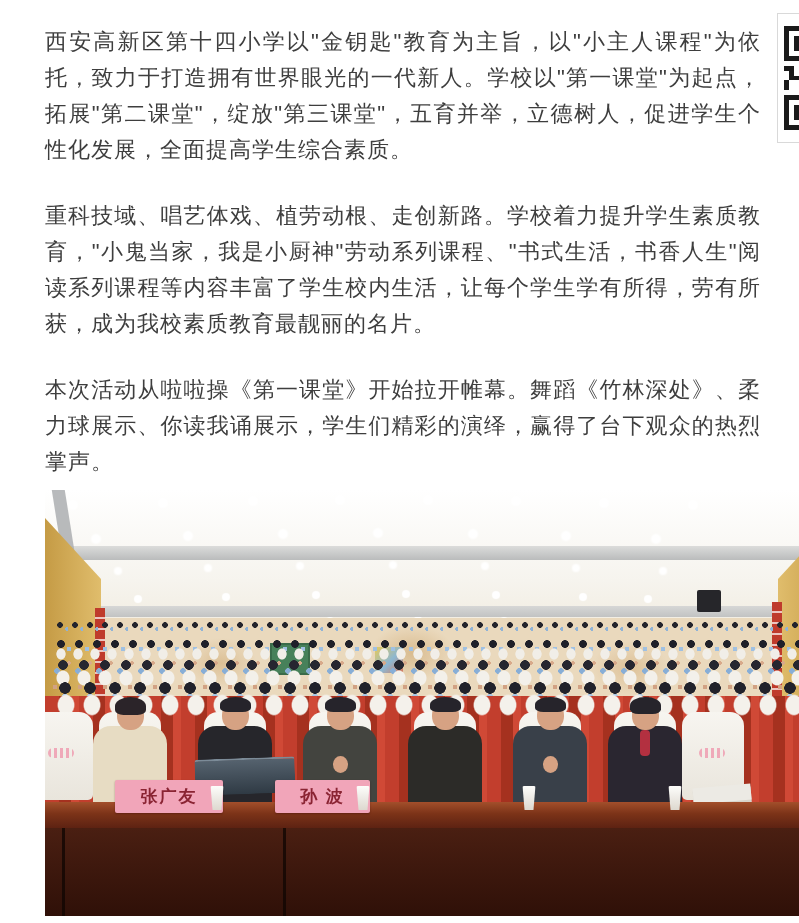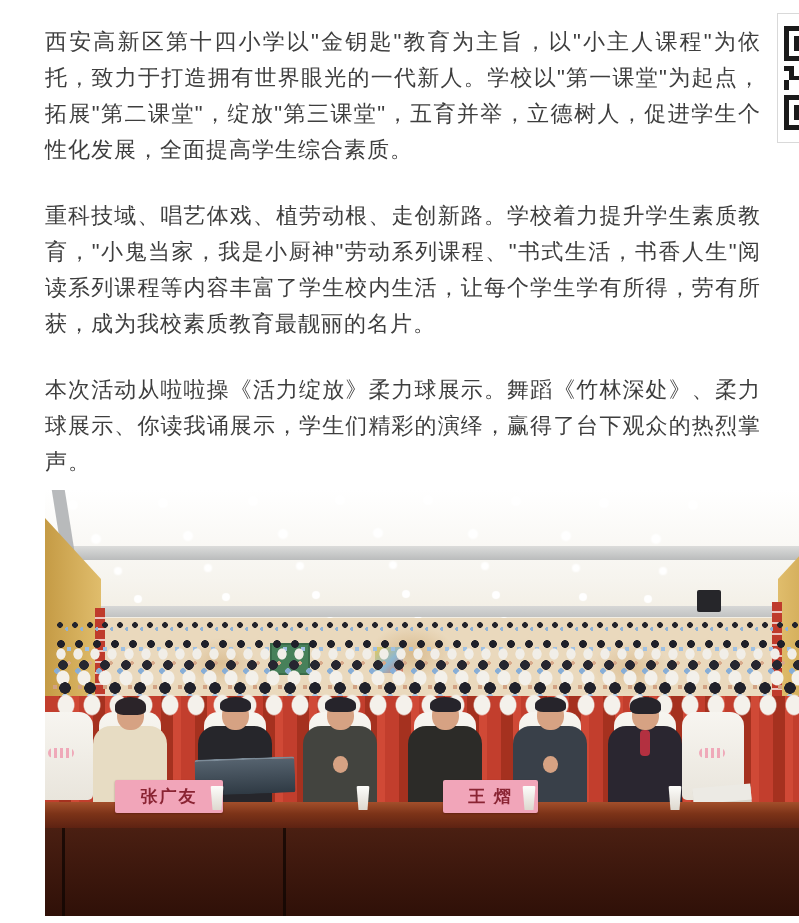--- a/index.html
+++ b/index.html
@@ -106,21 +106,21 @@
   .cup1{left:165px;} .cup2{left:311px;} .cup3{left:477px;} .cup4{left:623px;}
 </style>
 </head>
 <body>
 
 <div class="page">
 
   <div class="article">
     <p>西安高新区第十四小学以"金钥匙"教育为主旨，以"小主人课程"为依托，致力于打造拥有世界眼光的一代新人。学校以"第一课堂"为起点，拓展"第二课堂"，绽放"第三课堂"，五育并举，立德树人，促进学生个性化发展，全面提高学生综合素质。</p>
     <p>重科技域、唱艺体戏、植劳动根、走创新路。学校着力提升学生素质教育，"小鬼当家，我是小厨神"劳动系列课程、"书式生活，书香人生"阅读系列课程等内容丰富了学生校内生活，让每个学生学有所得，劳有所获，成为我校素质教育最靓丽的名片。</p>
-    <p>本次活动从啦啦操《活力绽放》柔力球展示。舞蹈《竹林深处》、柔力球展示、你读我诵展示，学生们精彩的演绎，赢得了台下观众的热烈掌声。</p>
+    <p>本次活动从啦啦操《第一课堂》开始拉开帷幕。舞蹈《竹林深处》、柔力球展示、你读我诵展示，学生们精彩的演绎，赢得了台下观众的热烈掌声。</p>
   </div>
 
   <div class="qr-box">
     <svg viewBox="0 0 21 21" shape-rendering="crispEdges">
       <g fill="#1a1a1a">
         <rect x="0" y="0" width="7" height="7"></rect>
           <rect x="14" y="0" width="7" height="7"></rect>
         <rect x="0" y="14" width="7" height="7"></rect>
         <rect x="2" y="2" width="3" height="3" fill="#1a1a1a"></rect>
         <rect x="1" y="1" width="5" height="5" fill="none"></rect>
@@ -231,20 +231,20 @@
       </div>
 
     <div class="laptop"></div>
     <div class="papers"></div>
     <div class="table-top"></div>
     <div class="table-front"></div>
     <div class="seam seam1"></div>
     <div class="seam seam2"></div>
 
     <div class="card card1">张广友</div>
-    <div class="card card3">王 熠</div>
+    <div class="card card2">孙 波</div>
     <div class="cup cup1"></div>
     <div class="cup cup2"></div>
     <div class="cup cup3"></div>
     <div class="cup cup4"></div>
   </div>
 
 </div>
 
 </body></html>

